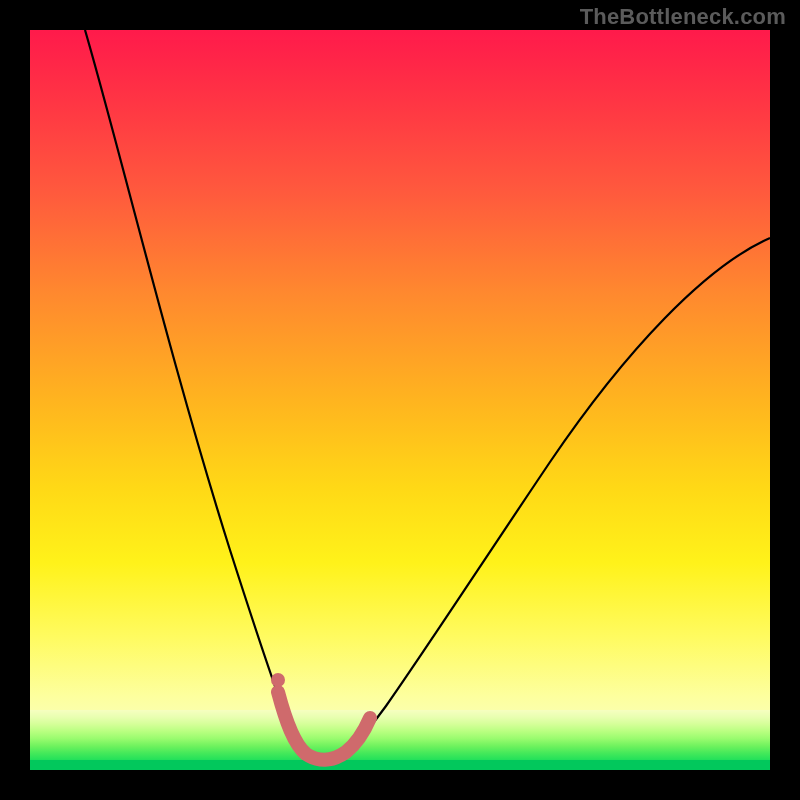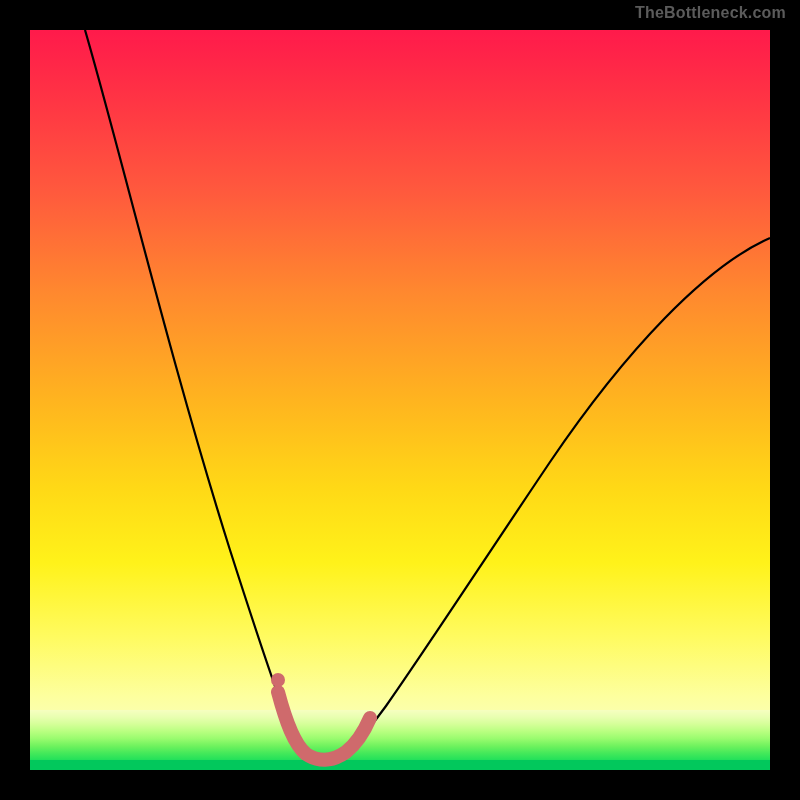--- a/index.html
+++ b/index.html
@@ -17,21 +17,21 @@
     left: 0;
     width: 800px;
     height: 800px;
     background: #000;
   }
   .watermark {
     position: absolute;
     top: 4px;
     right: 14px;
     color: #5b5b5b;
-    font-size: 16px;
+    font-size: 22px;
     font-weight: 600;
     letter-spacing: 0.2px;
     z-index: 10;
   }
   .plot {
     position: absolute;
     top: 30px;
     left: 30px;
     width: 740px;
     height: 740px;

